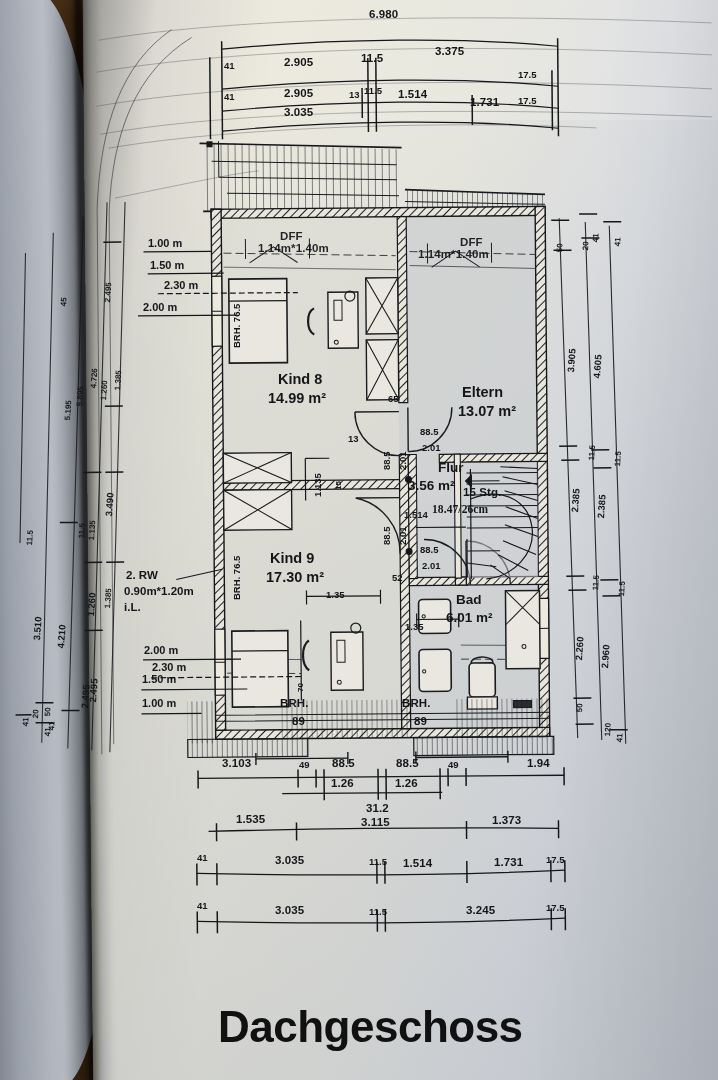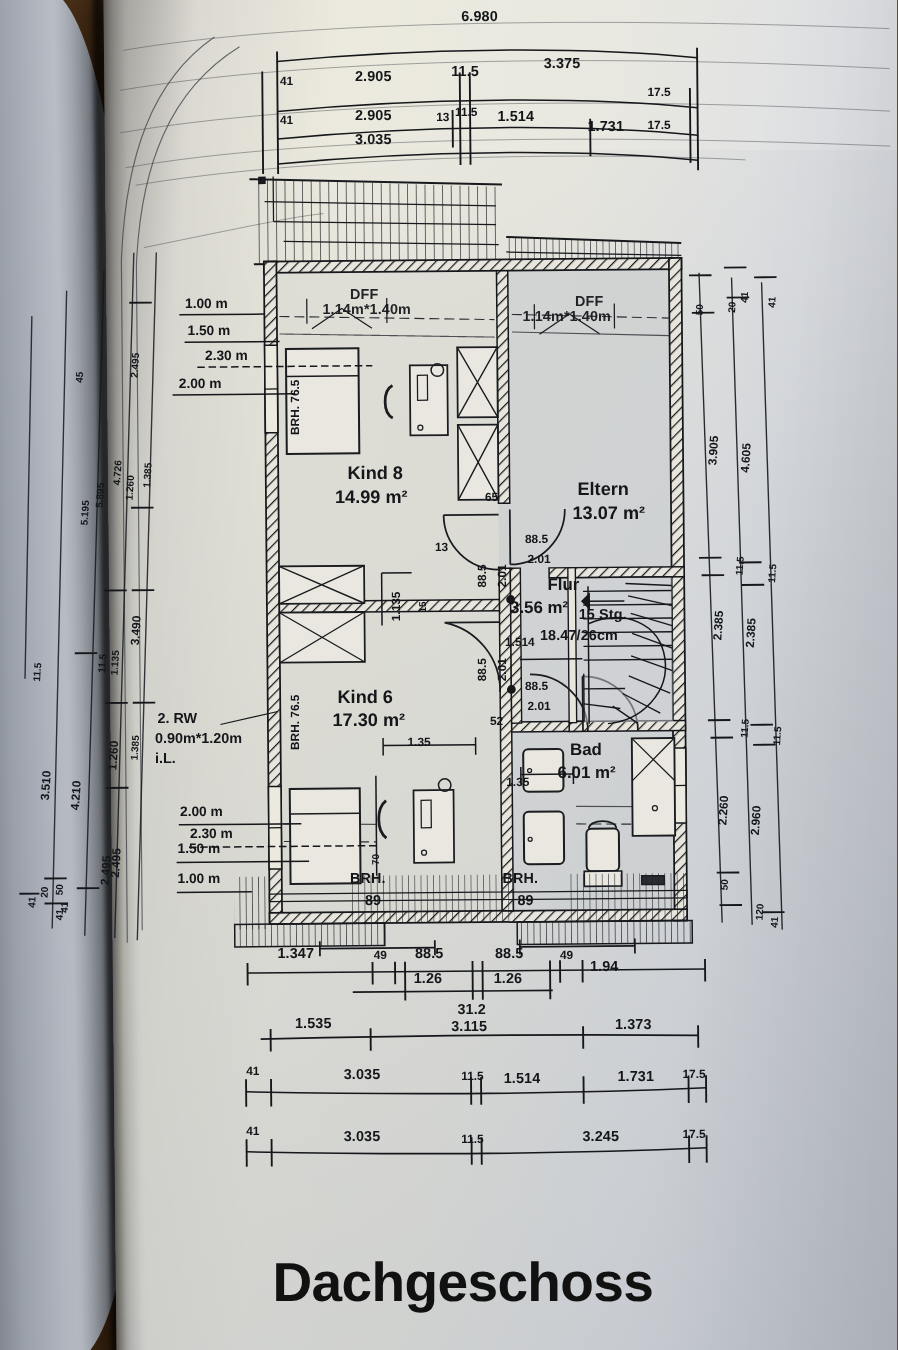--- a/index.html
+++ b/index.html
@@ -449,28 +449,28 @@
 
 <div class="tx room" style="left:278px;top:372px;">Kind 8</div>
 <div class="tx room" style="left:268px;top:391px;">14.99 m²</div>
 
 <div class="tx room" style="left:462px;top:385px;">Eltern</div>
 <div class="tx room" style="left:458px;top:404px;">13.07 m²</div>
 
 <div class="tx room2" style="left:418px;top:461px;margin-left:20px;">Flur</div>
 <div class="tx room2" style="left:408px;top:479px;">3.56 m²</div>
 
-<div class="tx room" style="left:270px;top:551px;">Kind 6</div>
+<div class="tx room" style="left:270px;top:551px;">Kind 9</div>
 <div class="tx room" style="left:266px;top:570px;">17.30 m²</div>
 
 <div class="tx room2" style="left:456px;top:593px;">Bad</div>
 <div class="tx room2" style="left:446px;top:611px;">6.01 m²</div>
 
 <div class="tx dim" style="left:463px;top:487px;">15 Stg.</div>
-<div class="tx dim" style="left:432px;top:504px;">18.47/26cm</div>
+<div class="tx dim" style="left:432px;top:504px;font-family:Liberation Serif, serif;">18.47/26cm</div>
 
 <div class="tx dim-s" style="left:388px;top:394px;">65</div>
 <div class="tx dim-s" style="left:348px;top:434px;">13</div>
 
 <div class="tx dim-s rot90" style="left:382px;top:470px;">88.5</div>
 <div class="tx dim-s rot90" style="left:398px;top:470px;">2.01</div>
 <div class="tx dim-s rot90" style="left:382px;top:545px;">88.5</div>
 <div class="tx dim-s rot90" style="left:398px;top:545px;">2.01</div>
 
 <div class="tx dim-s" style="left:420px;top:427px;">88.5</div>
@@ -532,26 +532,26 @@
 
 <div class="tx dim-s rot-side" style="left:592px;top:378px;">4.605</div>
 <div class="tx dim-s rot-side" style="left:596px;top:518px;">2.385</div>
 <div class="tx dim-s rot-side" style="left:600px;top:668px;">2.960</div>
 <div class="tx dim-xs rot-side" style="left:616px;top:742px;">41</div>
 
 <div class="tx dim-xs rot-side" style="left:614px;top:246px;">41</div>
 <div class="tx dim-xs rot-side" style="left:614px;top:466px;">11.5</div>
 <div class="tx dim-xs rot-side" style="left:618px;top:596px;">11.5</div>
 
-<div class="tx dim" style="left:222px;top:758px;">1.347</div>
+<div class="tx dim" style="left:222px;top:758px;">3.103</div>
 <div class="tx dim-s" style="left:299px;top:760px;">49</div>
 <div class="tx dim" style="left:332px;top:758px;">88.5</div>
 <div class="tx dim" style="left:396px;top:758px;">88.5</div>
 <div class="tx dim-s" style="left:448px;top:760px;">49</div>
-<div class="tx dim" style="left:472px;top:758px;margin-top:11px;">1.94</div>
+<div class="tx dim" style="left:527px;top:758px;">1.94</div>
 <div class="tx dim" style="left:331px;top:778px;">1.26</div>
 <div class="tx dim" style="left:395px;top:778px;">1.26</div>
 
 <div class="tx dim" style="left:366px;top:803px;">31.2</div>
 <div class="tx dim" style="left:236px;top:814px;">1.535</div>
 <div class="tx dim" style="left:361px;top:817px;">3.115</div>
 <div class="tx dim" style="left:492px;top:815px;">1.373</div>
 
 <div class="tx dim-s" style="left:197px;top:853px;">41</div>
 <div class="tx dim" style="left:275px;top:855px;">3.035</div>

